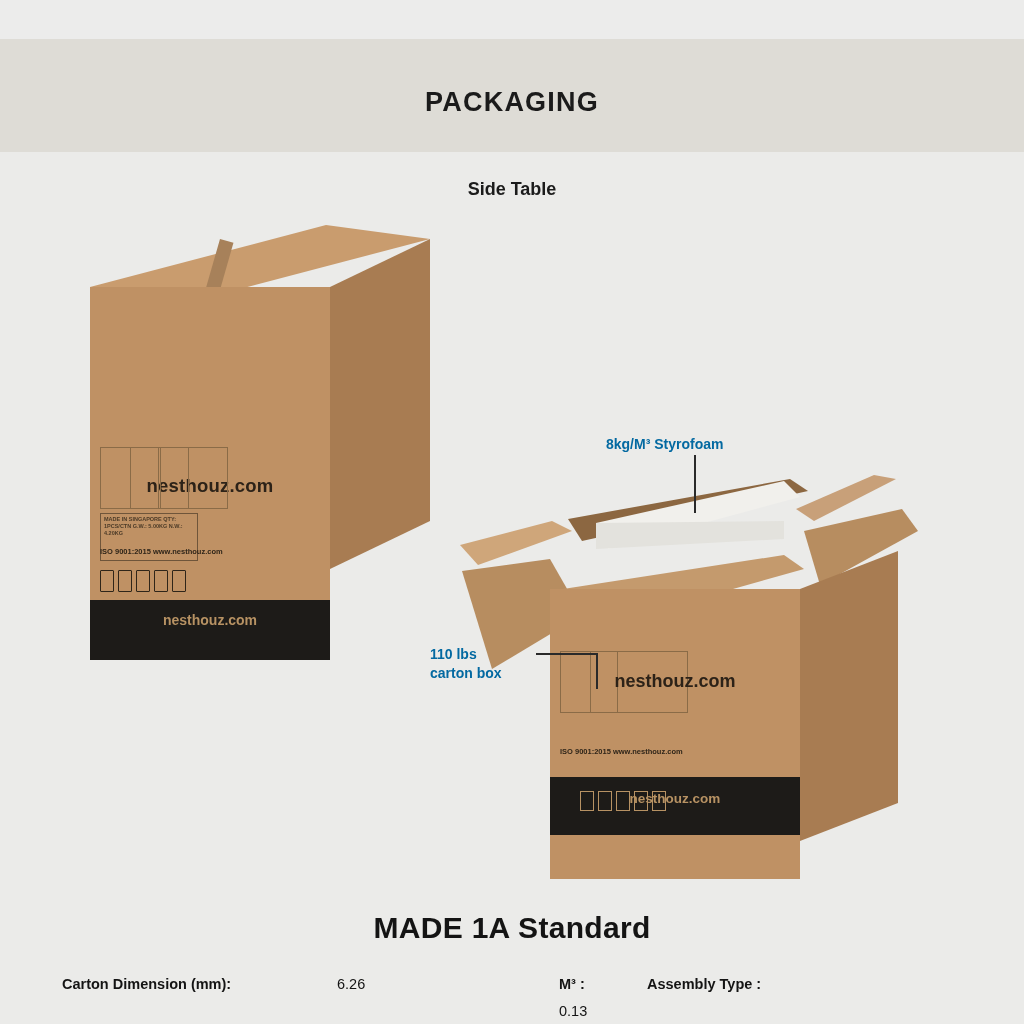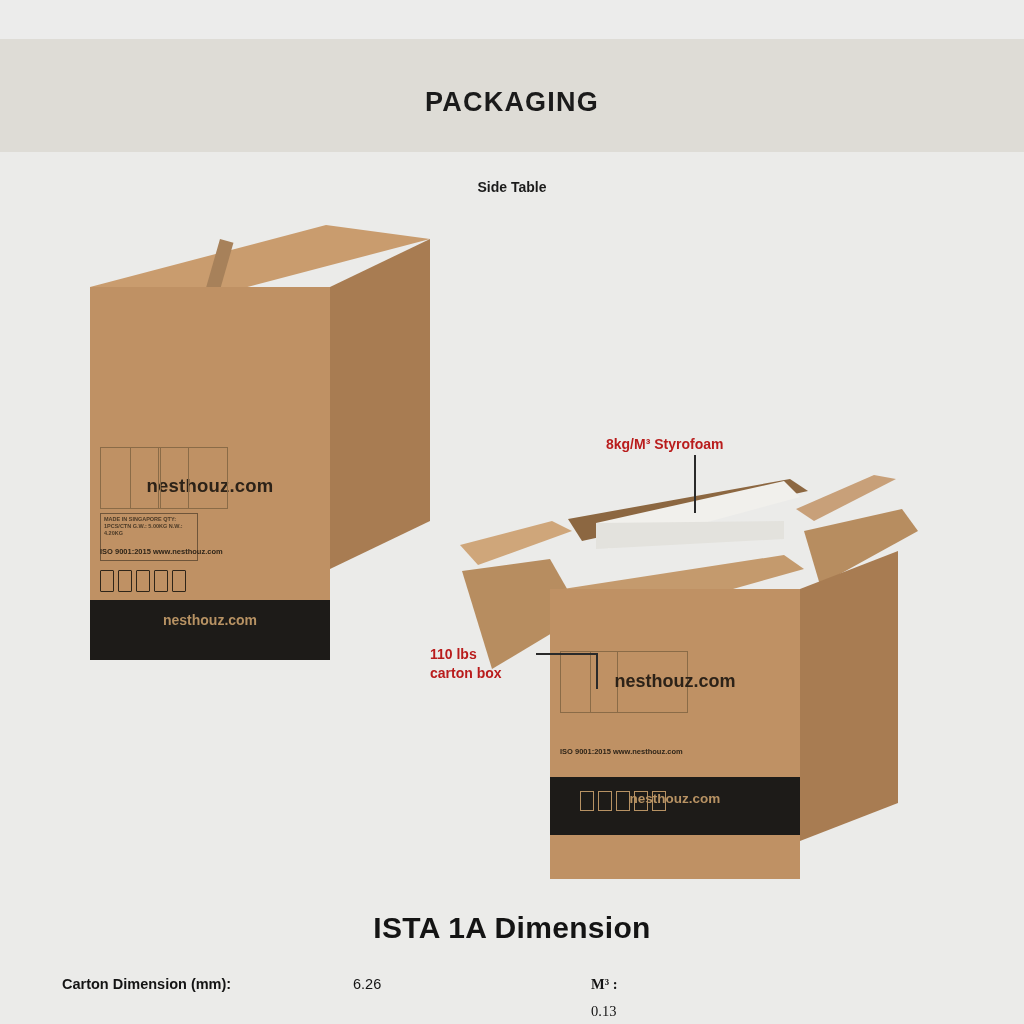--- a/index.html
+++ b/index.html
@@ -19,26 +19,26 @@
   .header-title {
     position:absolute; left:0; top:48px; width:1024px;
     text-align:center;
     font-size:27px; font-weight:bold; letter-spacing:1.2px;
     color:#1b1b1b;
   }
 
   
   .sub-caption {
     position:absolute; left:0; top:140px; width:1024px;
-    text-align:center; font-size:14px; font-weight:bold; color:#1b1b1b;
+    text-align:center; font-size:18px; font-weight:bold; color:#1b1b1b;
   }
 
   
   .callout {
-    position:absolute; font-size:14px; font-weight:bold; color:#b91c1c;
+    position:absolute; font-size:14px; font-weight:bold; color:#0369a1;
     line-height:19px; white-space:pre-line;
   }
   .leader { position:absolute; background:#2a2a2a; }
 
   
   .box-closed { position:absolute; left:90px; top:186px; width:340px; height:400px; }
 
   .cl-front {
     position:absolute; left:0px; top:62px; width:240px; height:330px;
     background:#bf9164;
@@ -186,28 +186,27 @@
   .op-icons i { display:block; width:15px; height:20px; border:1.5px solid #b79263; }
 
   
   .footer-title {
     position:absolute; left:0; top:872px; width:1024px; text-align:center;
     font-size:30px; font-weight:bold; color:#141414; letter-spacing:.3px;
   }
   .specs {
     position:absolute; left:62px; top:932px; width:910px;
     display:flex;
-    gap:16px;
   }
   .spec-col { font-size:14.5px; color:#141414; line-height:27px; }
   .spec-col .k { font-weight:bold; }
   .spec-col .v { font-weight:normal; }
   .c1 { width:275px; }
   .c2 { width:222px; }
-  .c3 { width:88px;font-family:Liberation Serif, serif; }
+  .c3 { width:88px; }
   .c4 { width:156px; }
   .c5 { width:180px; }
 </style>
 </head>
 <body>
 
 <div class="page">
 
   <div class="header">
     <div class="header-title">PACKAGING</div>
@@ -287,30 +286,31 @@
   </div>
 
   <div class="callout" style="left:606px; top:396px;">8kg/M³ Styrofoam</div>
   <div class="leader" style="left:694px; top:416px; width:1.6px; height:58px;"></div>
 
   <div class="callout" style="left:430px; top:606px;">110 lbs
 carton box</div>
   <div class="leader" style="left:536px; top:614px; width:62px; height:1.6px;"></div>
   <div class="leader" style="left:596px; top:614px; width:1.6px; height:36px;"></div>
 
-  <div class="footer-title">ISTA 1A Dimension</div>
+  <div class="footer-title">MADE 1A Standard</div>
 
   <div class="specs">
     <div class="spec-col c1">
       <div class="k">Carton Dimension (mm):</div>
     </div>
     <div class="spec-col c2">
       <div class="v">6.26</div>
     </div>
     <div class="spec-col c3">
       <div class="k">M³ :</div>
       <div class="v">0.13</div>
     </div>
     <div class="spec-col c5">
+      <div class="k">Assembly Type :</div>
     </div>
   </div>
 
 </div>
 
 </body></html>

